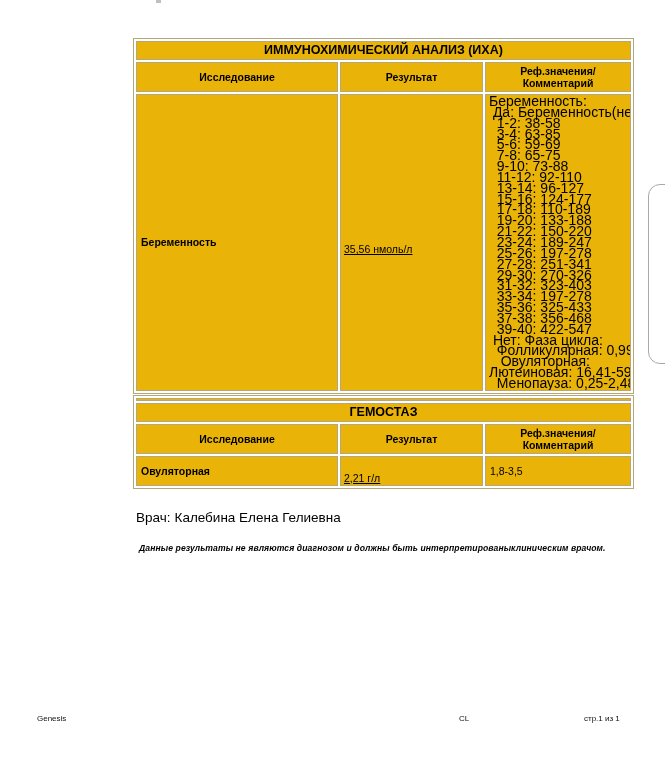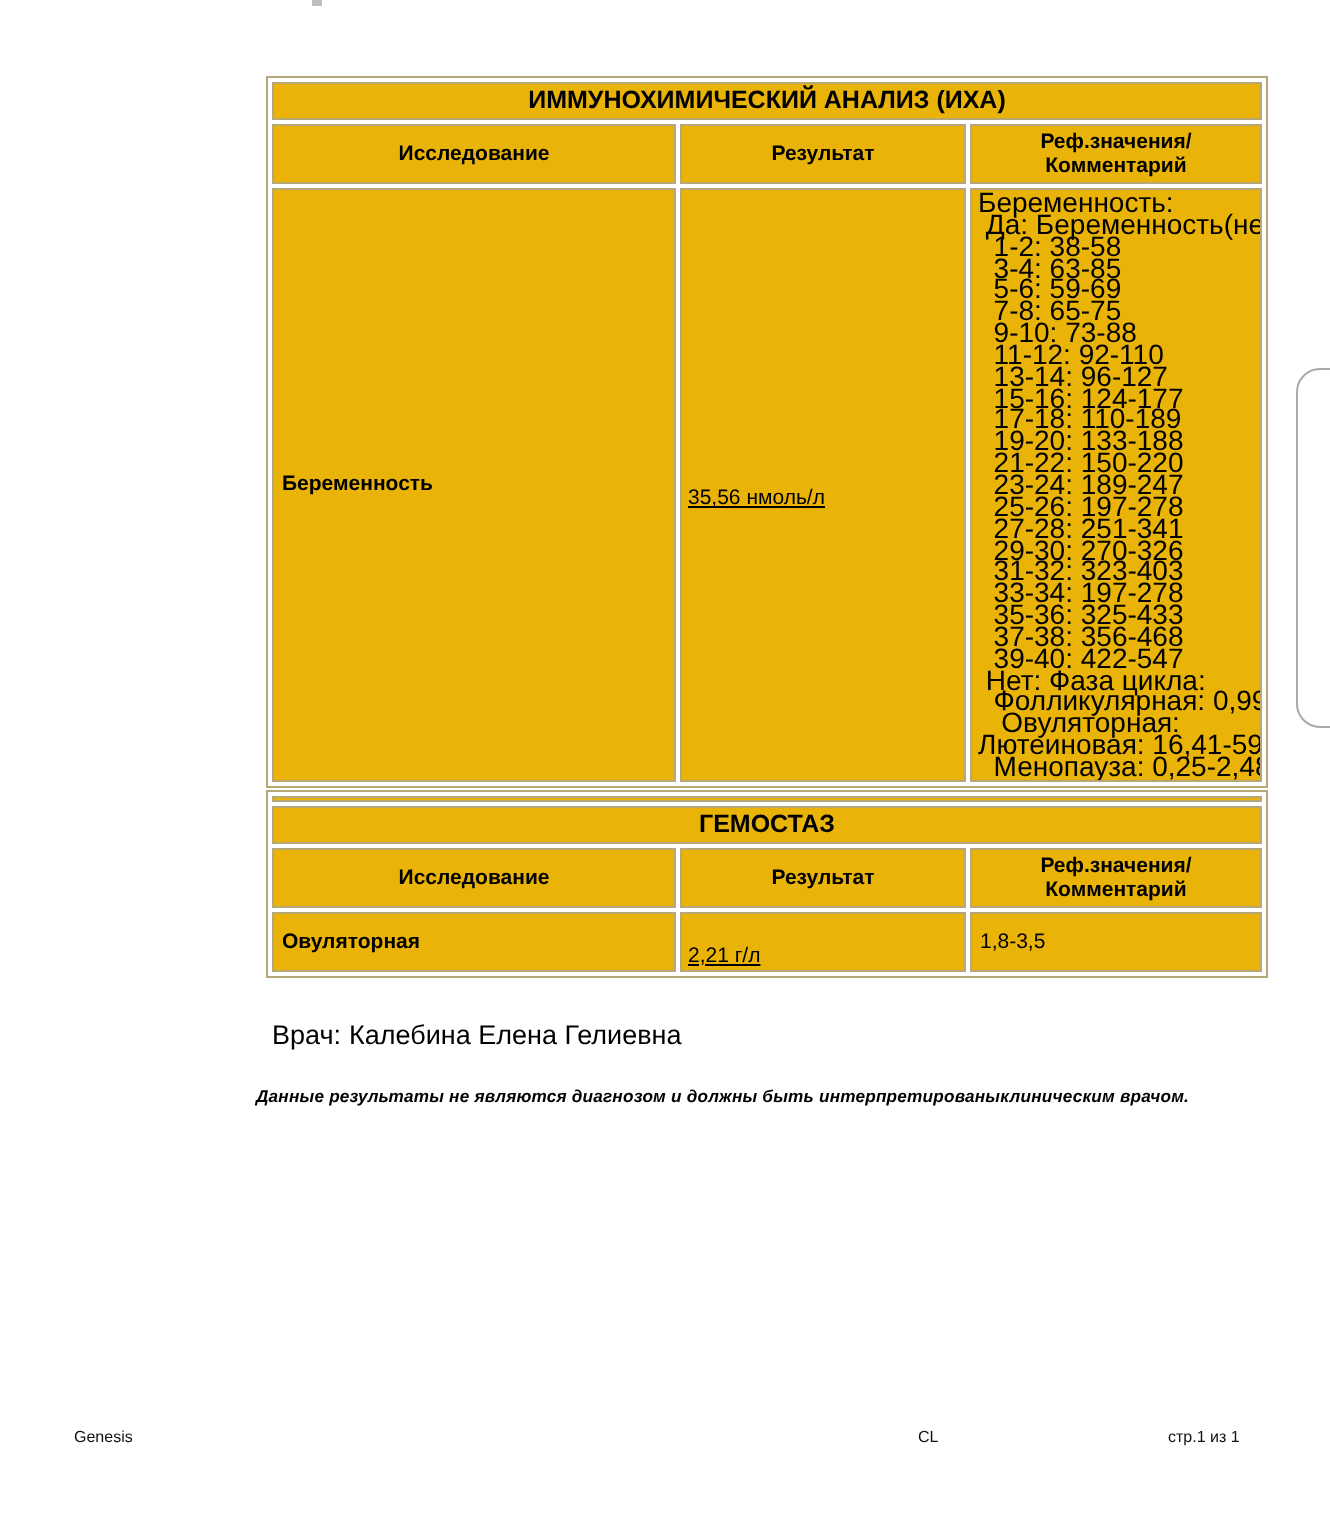--- a/index.html
+++ b/index.html
@@ -31,21 +31,21 @@
   td.refbig {
     font-size:14px; line-height:10.85px; white-space:pre;
     vertical-align:top; padding:1px 0 1px 3px;
   }
   td.ref { font-size:10.5px; vertical-align:middle; padding:1px 2px 1px 4px; }
   td.spacer-row { height:3px; padding:0; }
   .t2 { margin-top:1px; }
   .doctor-line { position:absolute; left:136px; top:510px; font-size:13.5px; }
   .doctor-line .lbl { margin-right:4px; }
   .disclaimer {
-    position:absolute; left:128px; top:543px; font-size:8.6px;
+    position:absolute; left:139px; top:543px; font-size:8.6px;
     font-style:italic; font-weight:bold; letter-spacing:0.1px;
   }
   .footer-item { position:absolute; top:714px; font-size:8px; color:#111; }
   .f-left  { left:37px; }
   .f-center{ left:459px; }
   .f-right { left:584px; }
   .scroll-thumb {
     position:absolute; left:648px; top:184px; width:30px; height:180px;
     border:1.5px solid #a9a9a9; border-radius:12px; background:transparent;
   }

